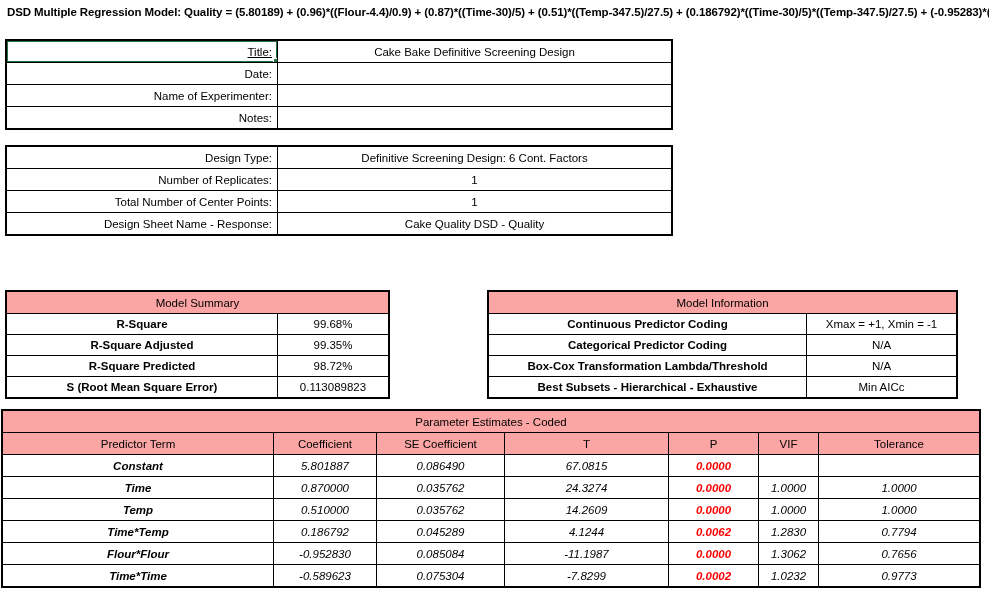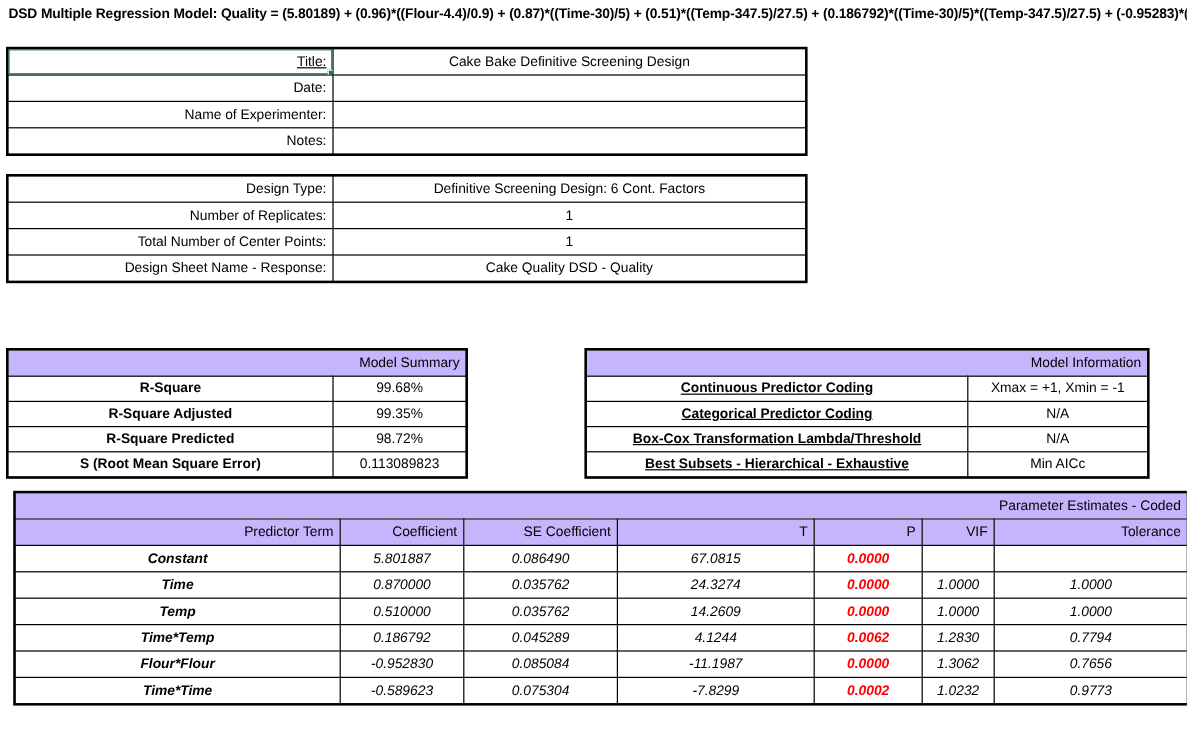--- a/index.html
+++ b/index.html
@@ -26,21 +26,21 @@
     padding:0 5px;
     font-size:11.5px;
     line-height:12px;
     height:21px;
     overflow:hidden;white-space:nowrap;
     font-weight:normal;
   }
   .outer{outline:2px solid #000;outline-offset:-1px;}
   .lbl{text-align:right;font-weight:bold;}
   .val{text-align:center;margin-top:16px;}
-  .hdr{background:#c4b5fd;font-weight:bold;text-align:right;margin-left:13px;}
+  .hdr{background:#fca5a5;font-weight:bold;text-align:center;margin-left:13px;}
 
   
   #info-table,#design-table{left:6px;width:665px;}
   #info-table{top:40px;}
   #design-table{top:146px;}
   #info-table td,#design-table td{height:21px;}
 
   
   .sel{position:relative;text-decoration:underline;}
   .sel::after{
@@ -50,24 +50,24 @@
   .fill-handle{
     position:absolute;right:-3px;bottom:-3px;width:5px;height:5px;
     background:#217346;border:1px solid #fff;z-index:3;
   }
 
   
   #model-summary{left:6px;top:291px;width:382px;}
   #model-information{left:488px;top:291px;width:468px;}
   #model-summary td,#model-information td{height:20px;}
   #model-summary .k{text-align:center;font-weight:bold;}
-  #model-information .k{text-align:center;font-weight:bold;text-decoration:underline;}
-
-  
-  #param-estimates{left:12px;top:410px;width:977px;padding-left:12px;}
+  #model-information .k{text-align:center;font-weight:bold;}
+
+  
+  #param-estimates{left:2px;top:410px;width:977px;padding-left:12px;}
   #param-estimates td{height:21px;font-style:italic;}
   #param-estimates .term{text-align:center;font-weight:bold;}
   #param-estimates .num{text-align:center;}
   #param-estimates .p{text-align:center;font-weight:bold;color:#ff0000;}
 </style>
 </head>
 <body>
 
 <div class="page">
 

